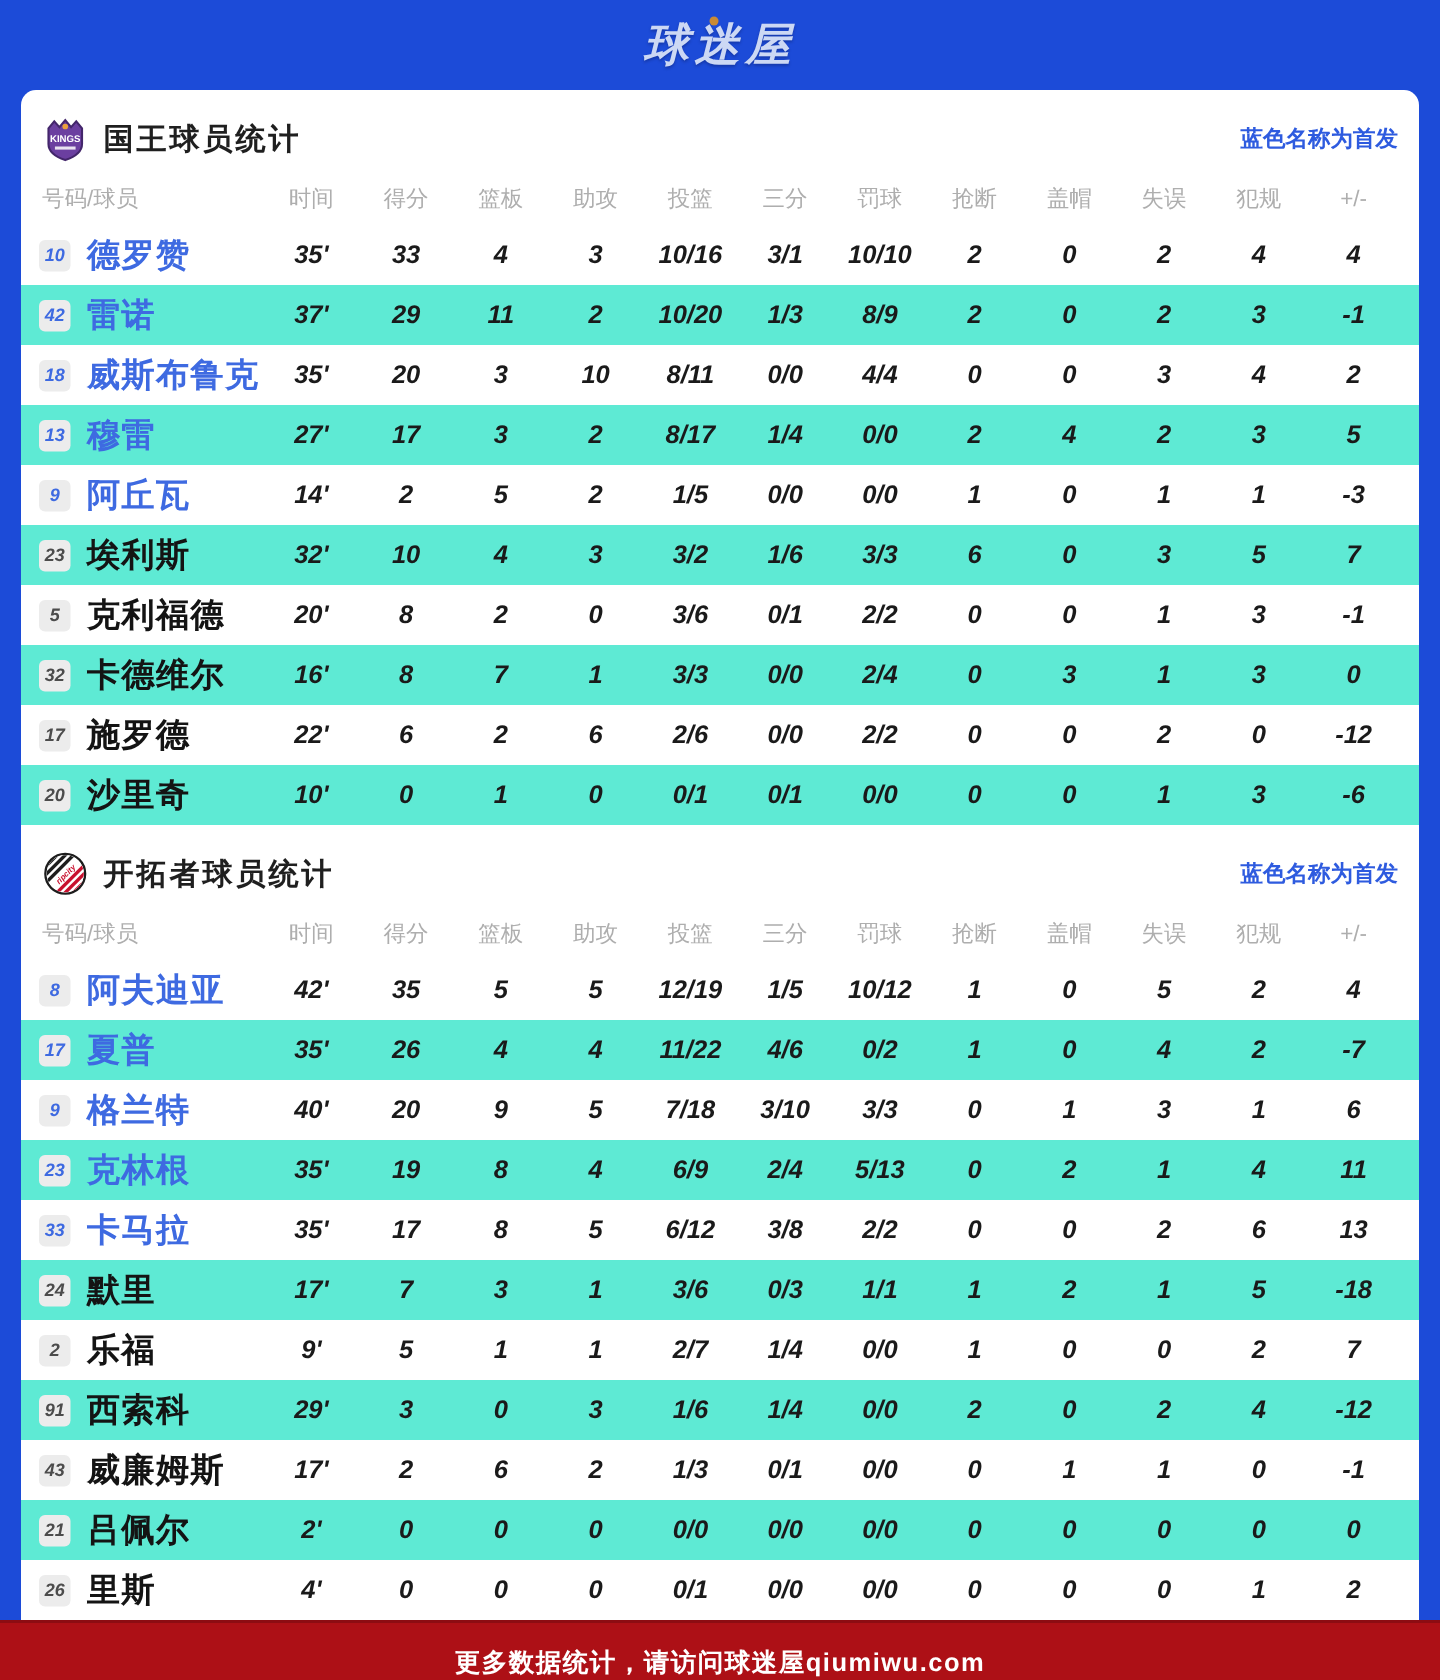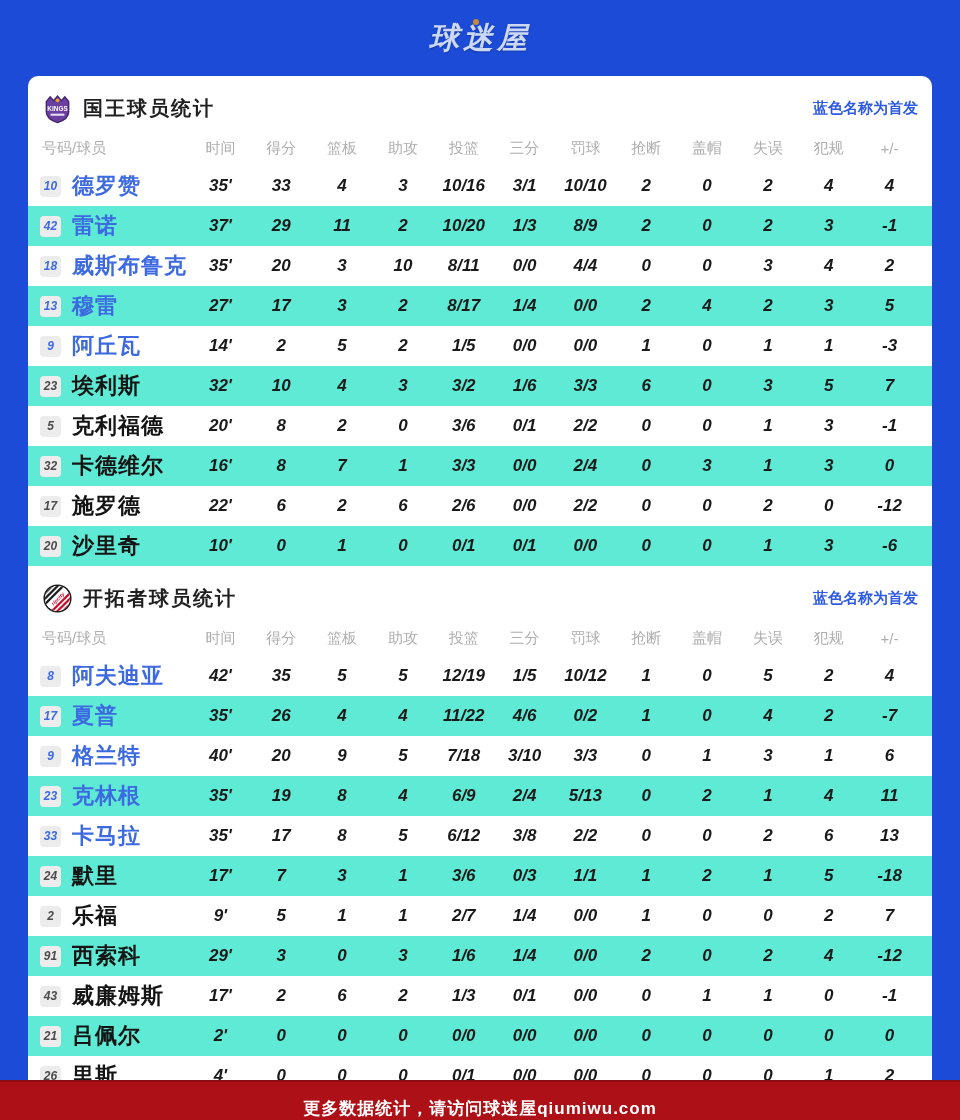--- a/index.html
+++ b/index.html
@@ -8,21 +8,21 @@
     height: 1120px;
     background: #1c4bd8;
     font-family: "Liberation Sans", "DejaVu Sans", sans-serif;
     display: flex;
     flex-direction: column;
     overflow: hidden;
   }
 
   
   .top-banner {
-    height: 76px;
+    height: 60px;
     display: flex;
     align-items: center;
     justify-content: center;
     flex: 0 0 auto;
     border-radius: 11px;
   }
   .brand {
     position: relative;
     font-size: 30px;
     font-weight: bold;
@@ -37,21 +37,21 @@
     left: 44px;
     width: 6px;
     height: 6px;
     border-radius: 50%;
     background: #c98a35;
   }
 
   
   .card {
     flex: 1 1 auto;
-    margin: 0 28px;
+    margin: 0 14px;
     background: #ffffff;
     border-radius: 10px 10px 0 0;
     overflow: hidden;
   }
 
   .section-header {
     height: 54px;
     display: flex;
     align-items: center;
     padding: 14px 14px 4px 14px;

